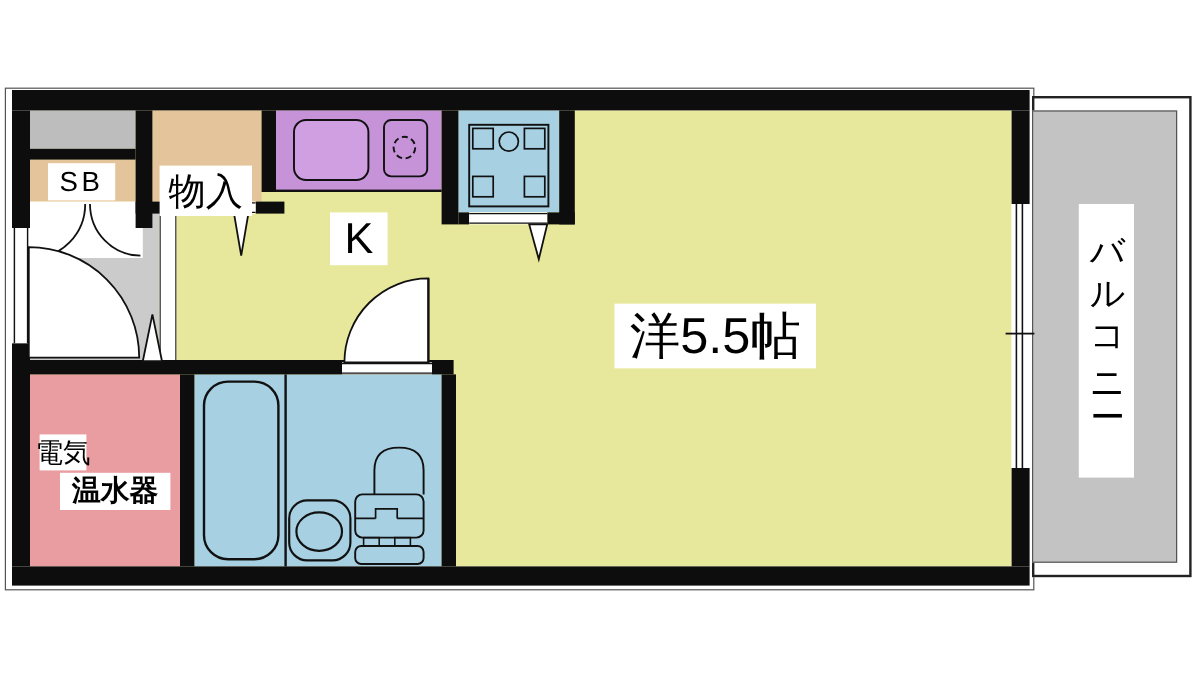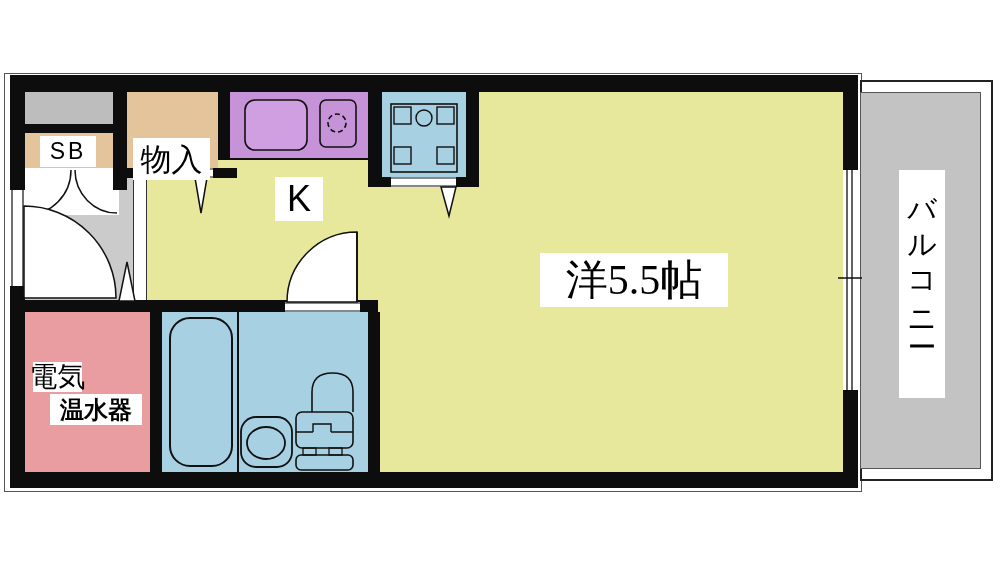--- a/index.html
+++ b/index.html
@@ -125,18 +125,18 @@
     <rect class="ln" x="296" y="412" width="57" height="36" rx="6" stroke-width="1.6"></rect>
     <path class="ln" stroke-width="1.4" d="M 296 432 H 313 M 313 432 V 424 H 331 V 432 M 331 432 H 353"></path>
     <rect class="ln" x="303" y="448" width="13" height="7" stroke-width="1.3"></rect>
     <rect class="ln" x="329" y="448" width="13" height="7" stroke-width="1.3"></rect>
     <rect class="ln" x="296" y="455" width="57" height="15" rx="5" stroke-width="1.6"></rect>
   </svg>
 
   <div class="label" style="left:40px;top:136px;width:56px;height:31px;font-size:23px;letter-spacing:3px;">SB</div>
   <div class="label" style="left:133px;top:104px;width:77px;height:42px;font-size:31px;margin-top:34px;">物入</div>
   <div class="label" style="left:275px;top:177px;width:48px;height:44px;font-size:36px;">K</div>
-  <div class="label" style="left:33px;top:362px;width:49px;height:30px;font-size:28px;">電気</div>
+  <div class="label" style="left:33px;top:362px;width:39px;height:30px;font-size:23px;">電気</div>
   <div class="label" style="left:50px;top:394px;width:92px;height:31px;font-size:24px;font-weight:bold;">温水器</div>
-  <div class="label" style="left:540px;top:253px;width:188px;height:54px;font-size:42px;font-family:Liberation Serif, serif;">洋5.5帖</div>
+  <div class="label" style="left:512px;top:253px;width:168px;height:54px;font-size:42px;">洋5.5帖</div>
   <div class="label" id="lbl-balcony" style="left:899px;top:170px;width:46px;height:228px;">バルコニー</div>
 
 </div>
 
 </body></html>

